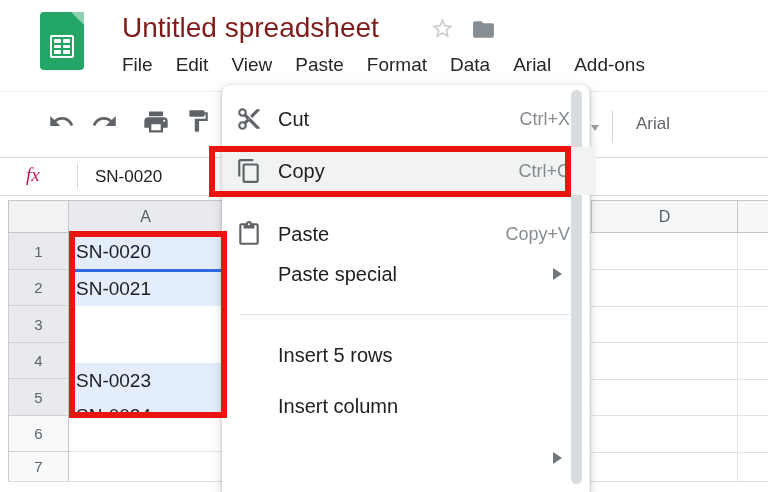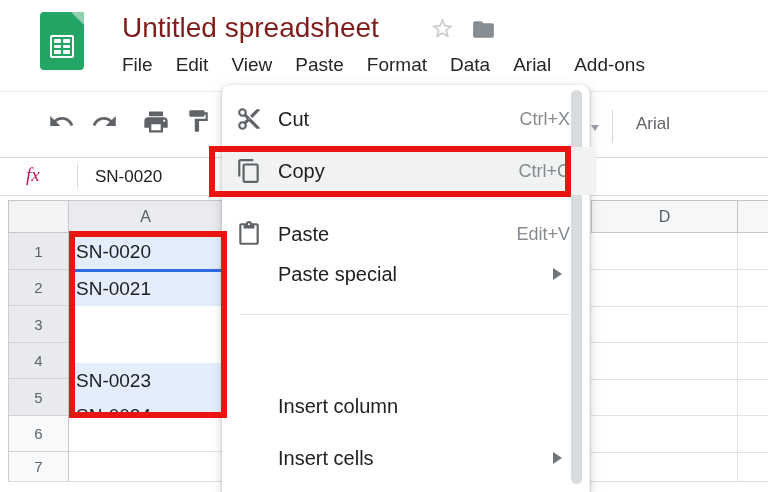--- a/index.html
+++ b/index.html
@@ -212,46 +212,46 @@
     </div>
 
     <div class="ctx-item" style="top:125px;justify-content:space-between;">
       <span class="ico">
         <svg width="26" height="26" viewBox="0 0 24 24" fill="#5f6368">
             <path d="M19 2h-4.18C14.4.84 13.3 0 12 0c-1.3 0-2.4.84-2.82 2H5c-1.1 0-2 .9-2 2v16c0 1.1.9 2 2 2h14c1.1 0 2-.9 2-2V4c0-1.1-.9-2-2-2zm-7 0c.55 0 1 .45 1 1s-.45 1-1 1-1-.45-1-1 .45-1 1-1zm7 18H5V4h2v3h10V4h2v16z"></path>
           </svg>
       </span>
       <span class="lbl">Paste</span>
       <span class="sp"></span>
-      <span class="shortcut">Edit+V</span>
+      <span class="shortcut">Copy+V</span>
     </div>
 
     <div class="ctx-item" style="top:165px;">
       <span class="ico"></span>
       <span class="lbl">Paste special</span>
       <span class="sp"></span>
       <span class="subarrow"></span>
     </div>
 
     <div class="ctx-sep"></div>
 
     <div class="ctx-item" style="top:246px;">
       <span class="ico"></span>
+      <span class="lbl">Insert 5 rows</span>
       <span class="sp"></span>
     </div>
 
     <div class="ctx-item" style="top:297px;">
       <span class="ico"></span>
       <span class="lbl">Insert column</span>
       <span class="sp"></span>
     </div>
 
     <div class="ctx-item" style="top:349px;">
       <span class="ico"></span>
-      <span class="lbl">Insert cells</span>
       <span class="sp"></span>
       <span class="subarrow"></span>
     </div>
   </div>
 
   <div class="red-box copy"></div>
   <div class="red-box cells"></div>
 
 </div>
 

